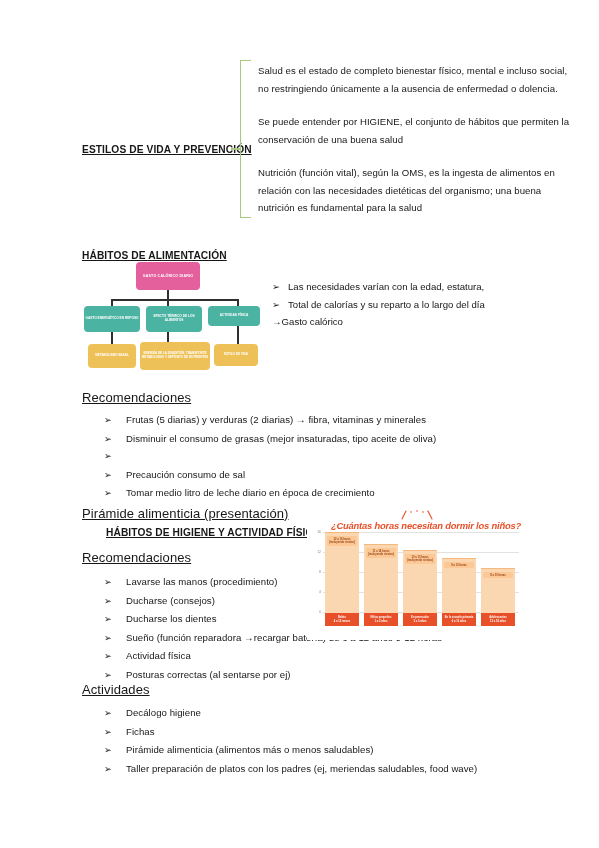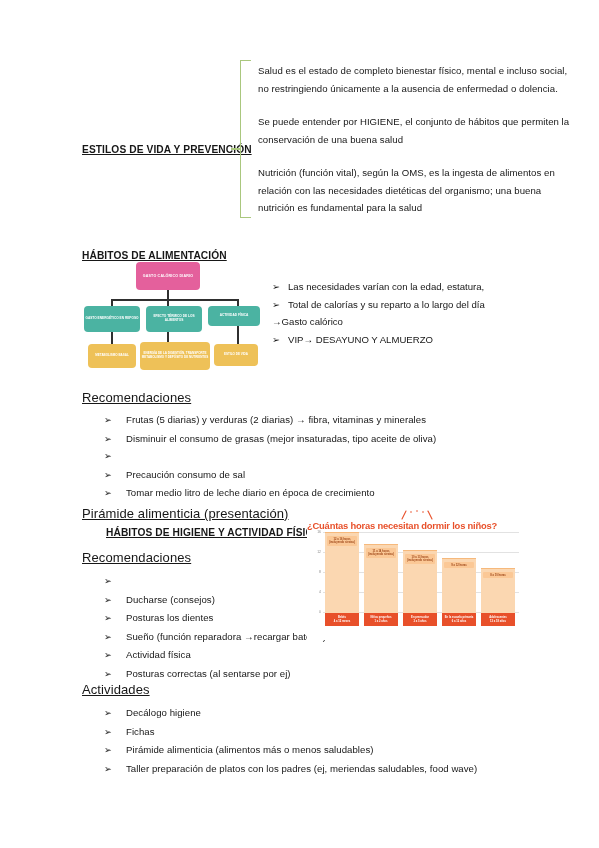--- a/index.html
+++ b/index.html
@@ -171,26 +171,27 @@
     top: 508px;
     width: 214px;
     height: 132px;
     background: #ffffff;
     overflow: hidden;
   }
   #sleep-title {
     position: absolute;
     left: 0; top: 12px;
     width: 214px;
-    text-align: left;
+    text-align: right;
     color: #e8502a;
     font-weight: bold;
     font-size: 9.4px;
     letter-spacing: -.2px;
     white-space: nowrap;
+    font-style: italic;
   }
   #sleep-deco {
     position: absolute;
     left: 92px; top: 1px;
     width: 36px; height: 11px;
   }
   #plot {
     position: absolute;
     left: 16px;
     top: 24px;
@@ -292,23 +293,20 @@
   </div>
 
   <div id="feeding-notes">
     <span class="arrow-line">
       <span class="arrow-glyph">➢</span><span>Las necesidades varían con la edad, estatura,</span>
     </span>
     <span class="arrow-line">
       <span class="arrow-glyph">➢</span><span>Total de calorías y su reparto a lo largo del día</span>
     </span>
     <span class="cont-line">→Gasto calórico</span>
-    <span class="arrow-line">
-      <span class="arrow-glyph">➢</span><span>VIP→ DESAYUNO Y ALMUERZO</span>
-    </span>
   </div>
 
   <div id="rec1-title" class="sub-head">Recomendaciones</div>
 
   <div id="rec1-list" class="blist">
     <div class="brow">
       <span class="bmark">➢</span>
       <span>Frutas (5 diarias) y verduras (2 diarias) → fibra, vitaminas y minerales</span>
     </div>
     <div class="brow">
@@ -330,28 +328,29 @@
 
   <div id="pyramid-line" class="sub-head">Pirámide alimenticia (presentación)</div>
 
   <div id="hyg-title" class="u-head">HÁBITOS DE HIGIENE Y ACTIVIDAD FÍSICA</div>
 
   <div id="rec2-title" class="sub-head">Recomendaciones</div>
 
   <div id="rec2-list" class="blist">
     <div class="brow">
       <span class="bmark">➢</span>
+      <span>Lavarse las manos (procedimiento)</span>
     </div>
     <div class="brow">
       <span class="bmark">➢</span>
       <span>Ducharse (consejos)</span>
     </div>
     <div class="brow">
       <span class="bmark">➢</span>
-      <span>Posturas los dientes</span>
+      <span>Ducharse los dientes</span>
     </div>
     <div class="brow">
       <span class="bmark">➢</span>
       <span>Sueño (función reparadora →recargar batería) de 6 a 12 años 9-12 horas</span>
     </div>
     <div class="brow">
       <span class="bmark">➢</span>
       <span>Actividad física</span>
     </div>
     <div class="brow">

